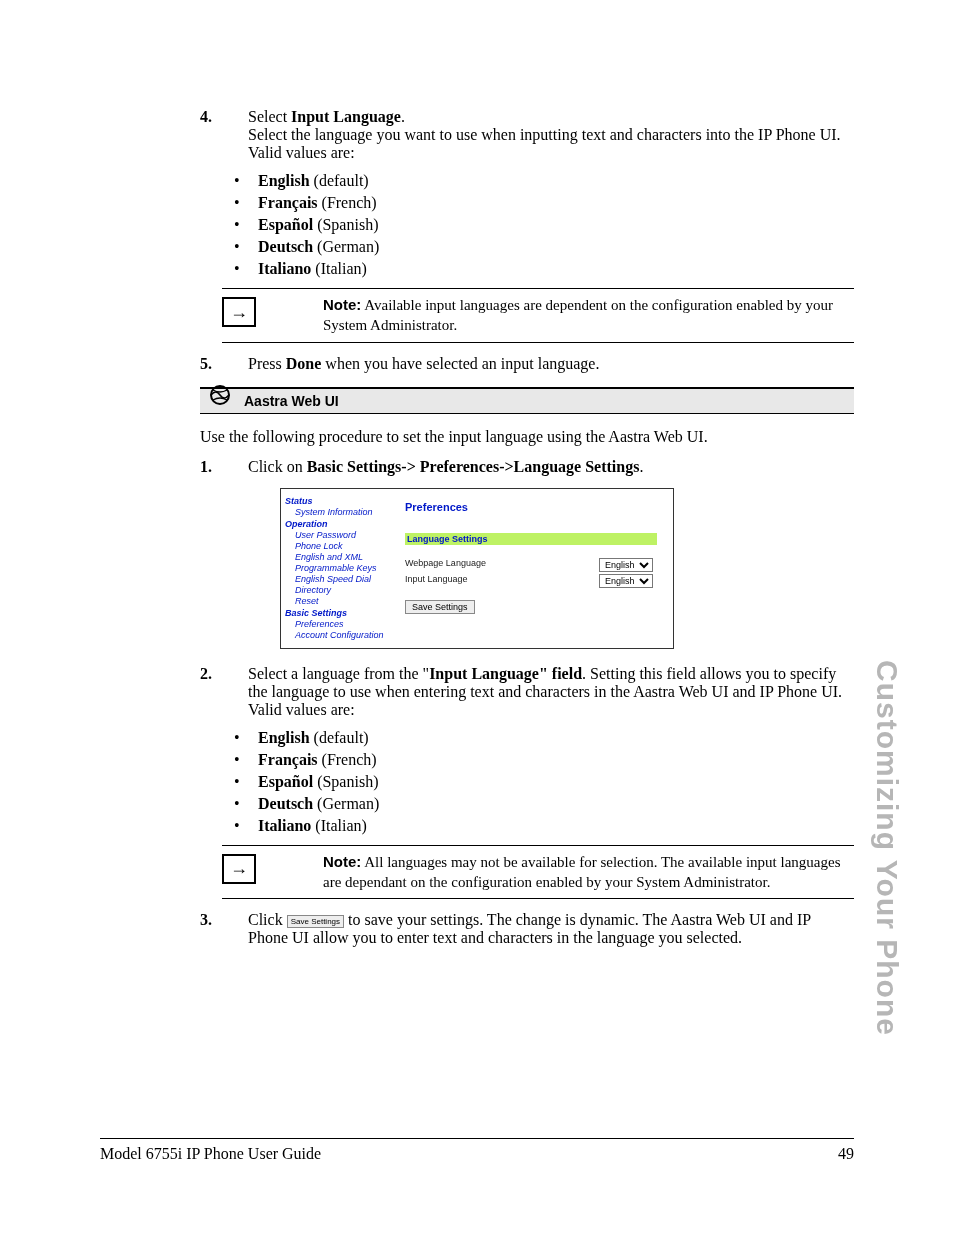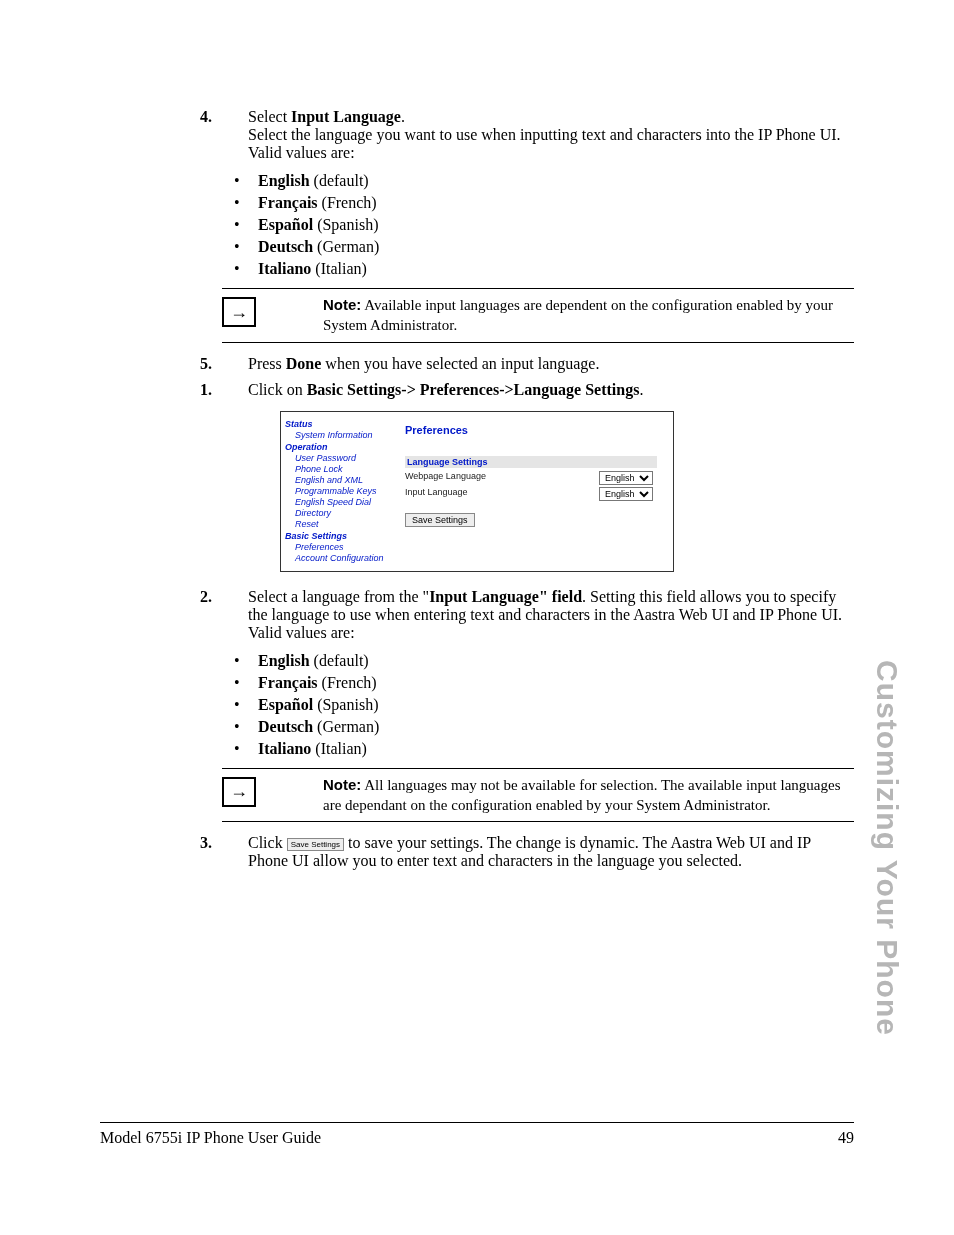--- a/index.html
+++ b/index.html
@@ -115,25 +115,25 @@
   .nav-head { color: #0018c8; font-weight: 700; margin-top: 2px; }
   .nav-item { color: #0018c8; padding-left: 10px; margin-top: 1px; cursor: pointer; }
   .shot-main {
     flex: 1;
     padding: 12px 8px 20px 6px;
     box-sizing: border-box;
     min-height: 158px;
   }
   .pref-title { color: #0018c8; font-weight: 700; font-size: 11px; margin-bottom: 20px; }
   .sect-row {
-    background: #e5e5e5;
+    background: #bef264;
     color: #0018c8;
     font-weight: 700;
     padding: 1px 2px;
-    margin-bottom: 3px;
+    margin-bottom: 13px;
     width: 248px;
   }
   .field-row {
     display: flex;
     align-items: flex-start;
     margin: 2px 0;
     width: 248px;
   }
   .field-label { flex: 1; color: #222; }
   .field-select {
@@ -160,21 +160,21 @@
     background: #eee;
     padding: 0 3px;
     display: inline-block;
     line-height: 11px;
     vertical-align: 1px;
   }
 
   .footer {
     position: absolute;
     left: 100px; right: 100px;
-    bottom: 88px;
+    bottom: 72px;
     border-top: 1px solid #000;
     padding-top: 6px;
     font-size: 16px;
     display: flex;
     justify-content: space-between;
   }
 </style>
 </head>
 <body>
 
@@ -207,21 +207,31 @@
     </div>
   </div>
 
   <div class="ol-item">
     <div class="ol-num">5.</div>
     <div class="ol-body">
       <span>Press </span><span class="bold">Done</span><span> when you have selected an input language.</span>
     </div>
   </div>
 
-
+  <div class="section-header">
+    <svg class="globe-icon" viewBox="0 0 20 20">
+      <circle cx="10" cy="10" r="9" fill="none" stroke="#000" stroke-width="2"></circle>
+      <path d="M1 10 Q6 4 10 10 Q14 16 19 10" fill="none" stroke="#000" stroke-width="1.6"></path>
+      <path d="M3 5 Q10 9 17 5" fill="none" stroke="#000" stroke-width="1.4"></path>
+      <path d="M3 15 Q10 11 17 15" fill="none" stroke="#000" stroke-width="1.4"></path>
+    </svg>
+    <div class="section-bar">Aastra Web UI</div>
+  </div>
+
+  <div class="intro">Use the following procedure to set the input language using the Aastra Web UI.</div>
 
   <div class="ol-item">
     <div class="ol-num">1.</div>
     <div class="ol-body">
       <span>Click on </span><span class="bold">Basic Settings-&gt; Preferences-&gt;Language Settings</span><span>.</span>
     </div>
   </div>
 
   <div class="shot">
     <div class="shot-nav">

